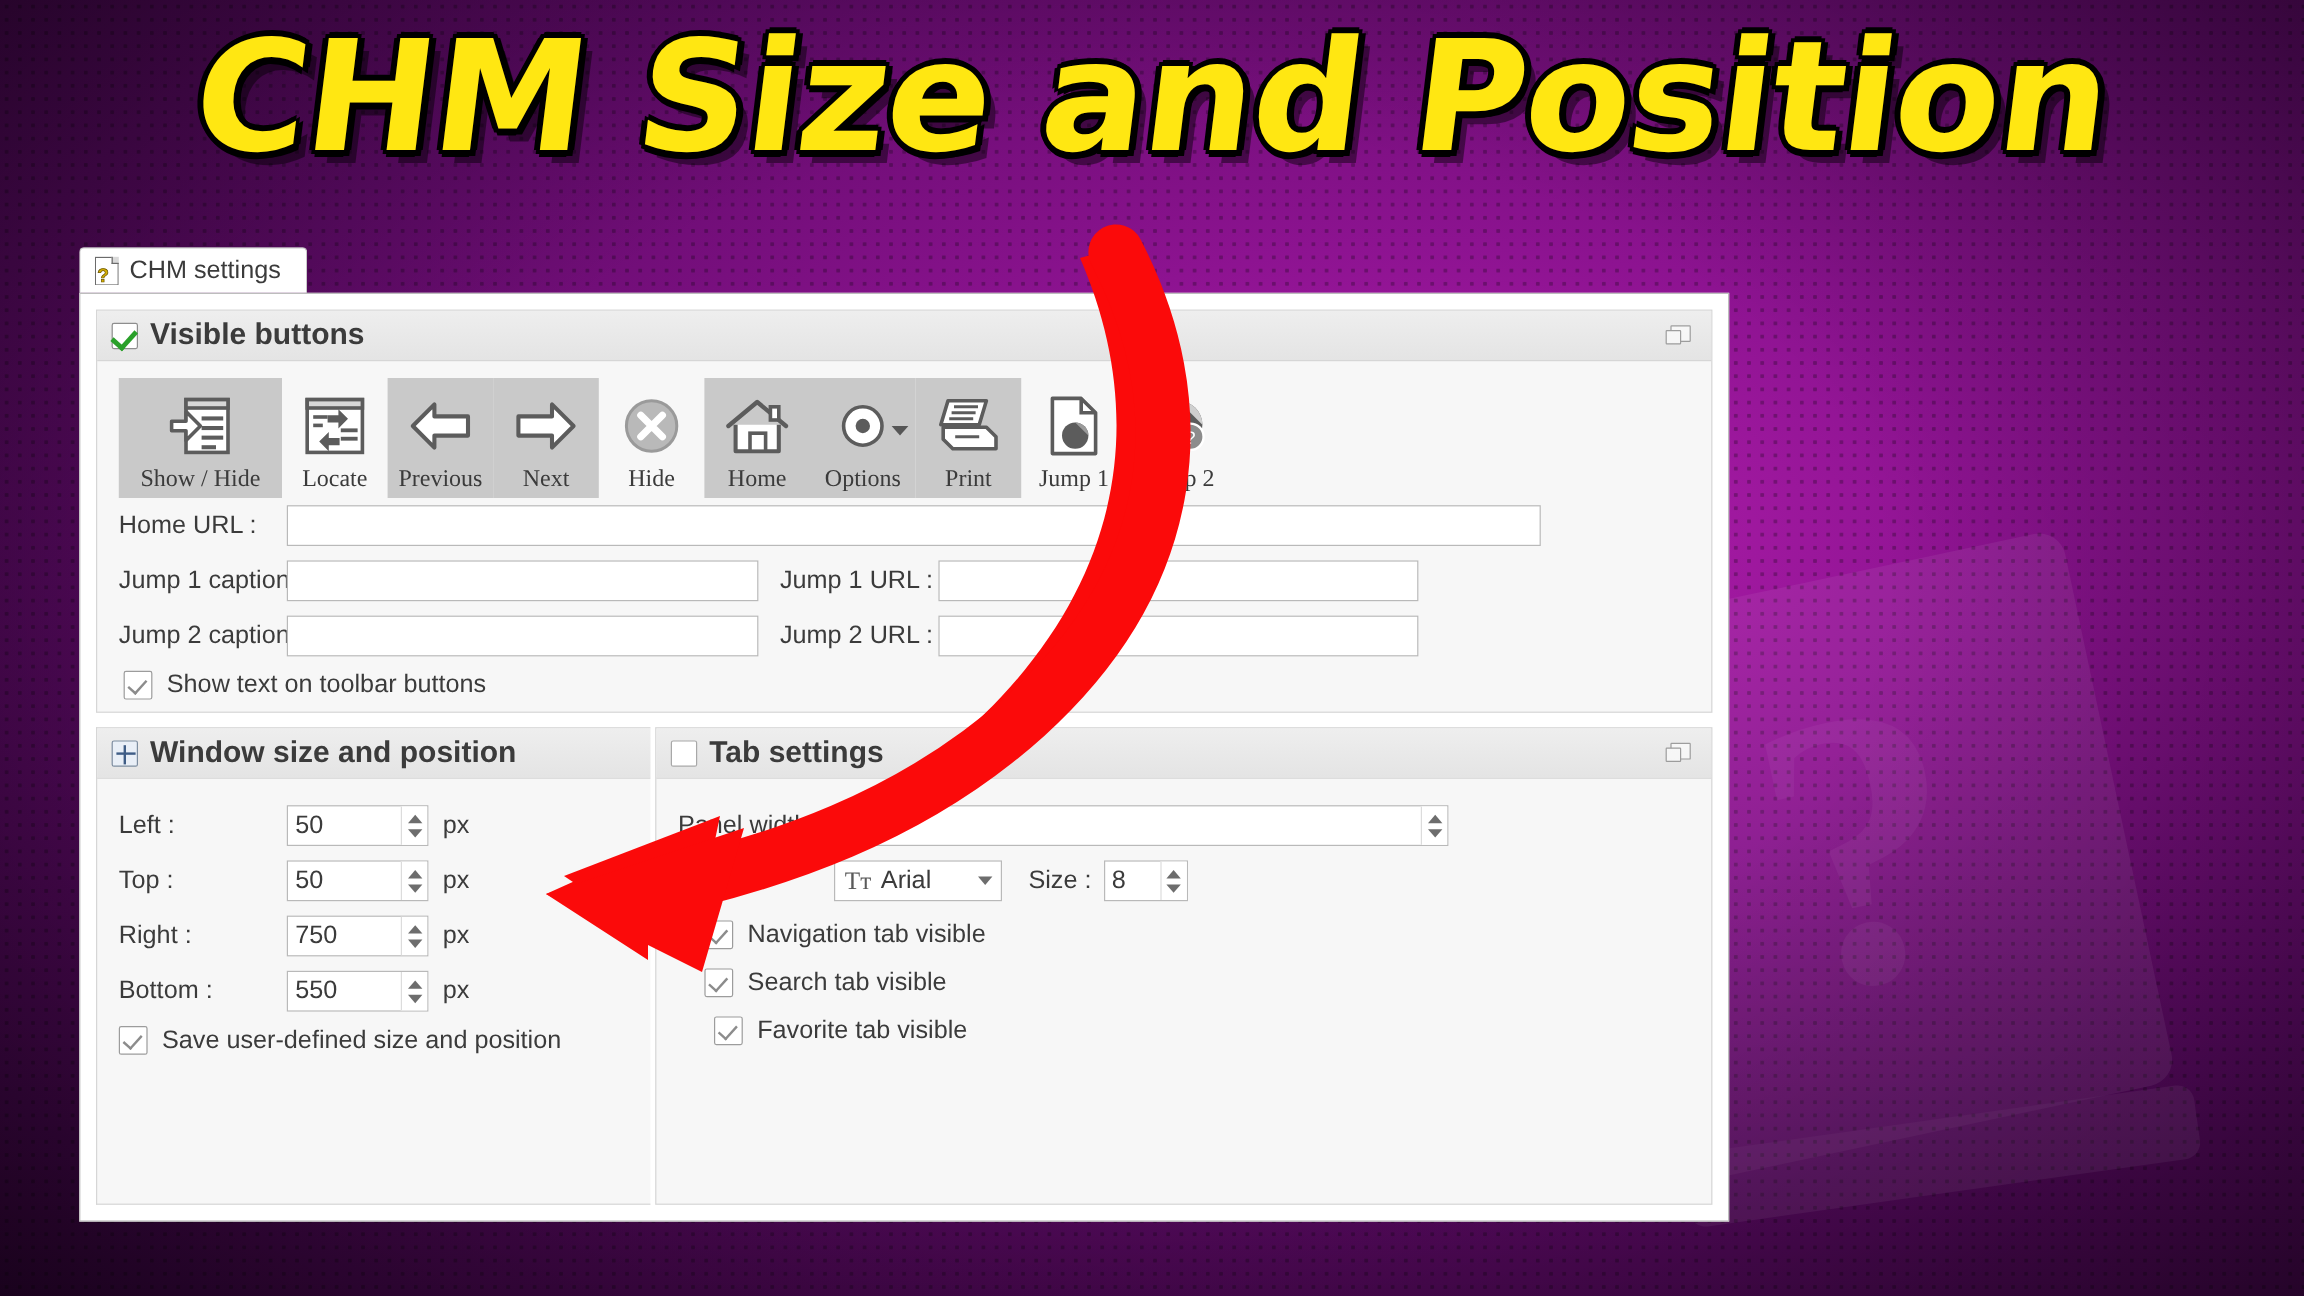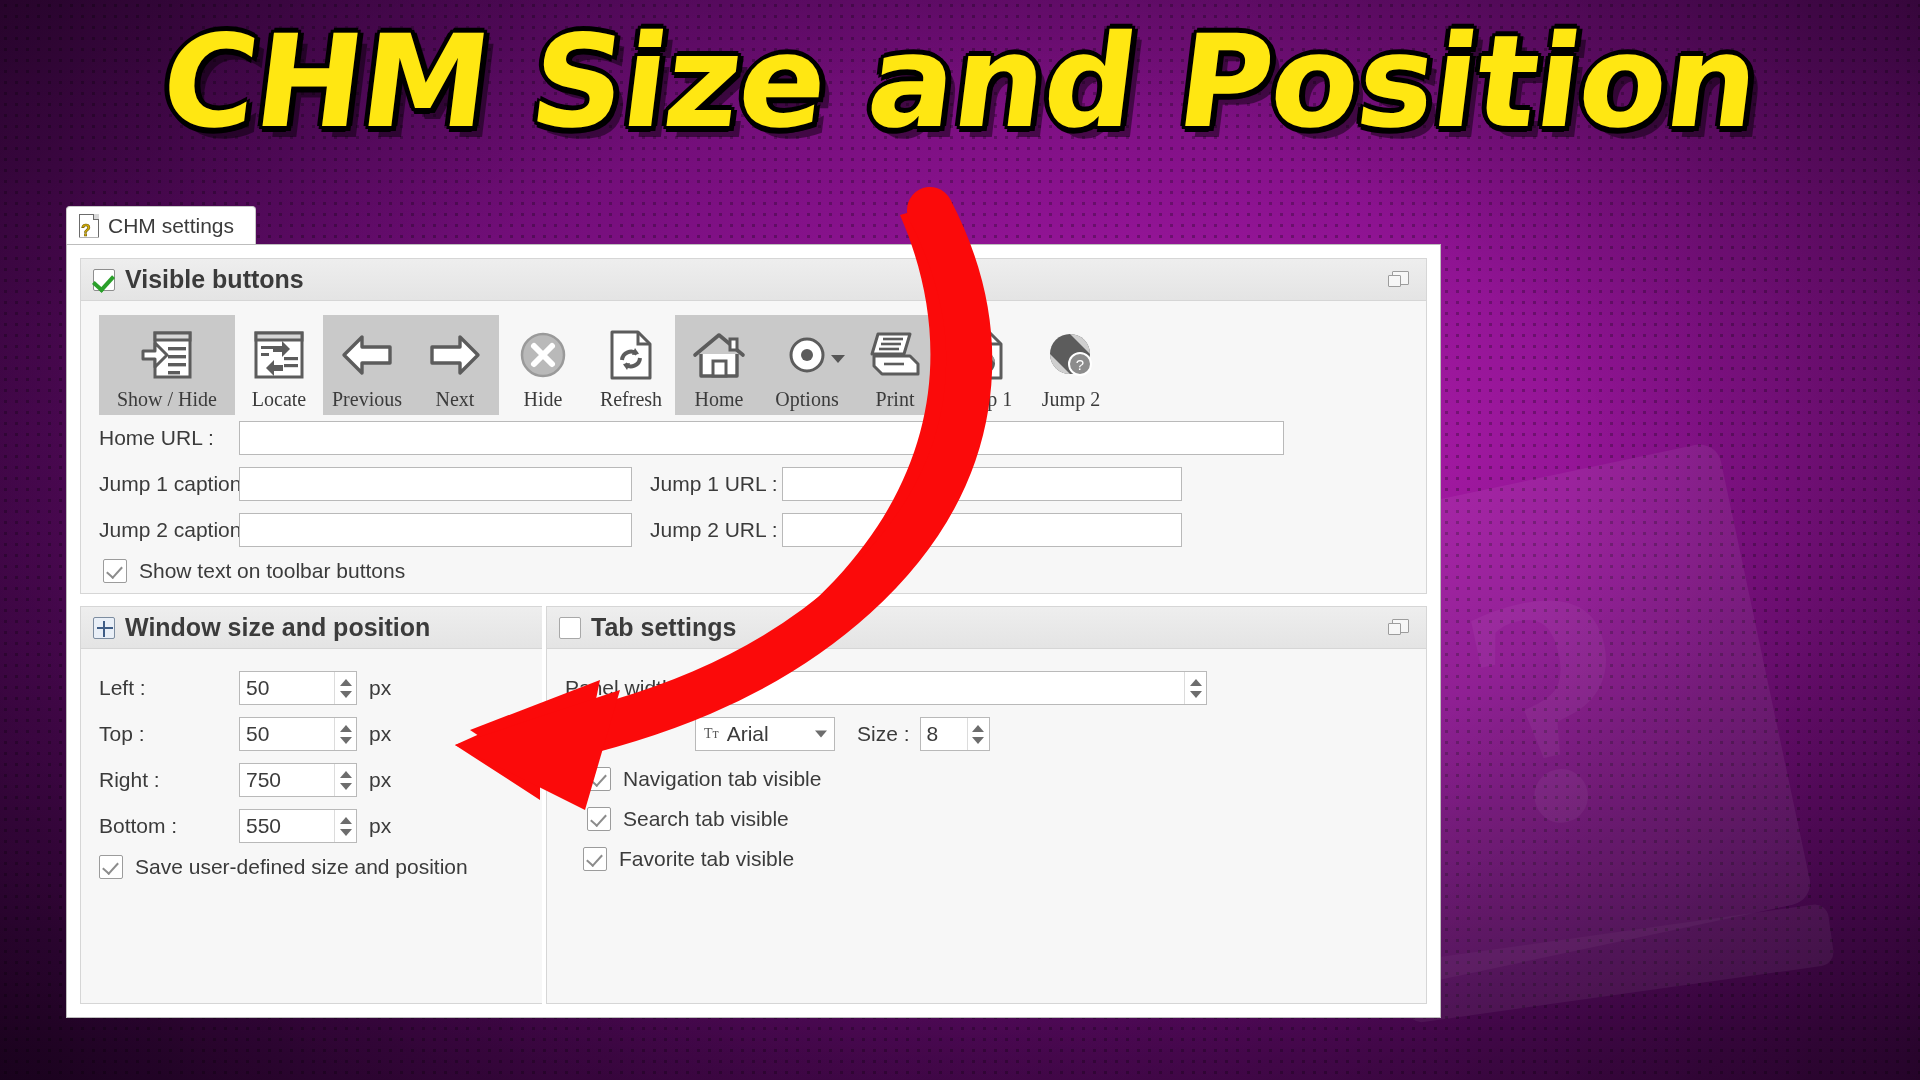--- a/index.html
+++ b/index.html
@@ -226,21 +226,21 @@
   .combo{
     position:relative; display:inline-flex; align-items:center;
     border:1px solid #b9b9b9; background:#fff; height:34px; padding:0 26px 0 8px;
     font-size:21px; gap:8px;
   }
   .combo .caret{
     position:absolute; right:7px; top:50%; transform:translateY(-50%);
     width:0;height:0;border-left:6px solid transparent;border-right:6px solid transparent;
     border-top:7px solid #6d6d6d;
   }
-  .tt-icon{ font-family:"Liberation Serif", serif; font-size:14px; color:#5a5a5a; }
+  .tt-icon{ font-family:"Liberation Serif", serif; font-size:21px; color:#5a5a5a; }
 
   
   .bottom { display:flex; flex:1; gap:4px; }
   .bottom .group { flex:1; }
   .bottom .group.left { flex:0 0 462px; border-right:none; }
 
   
   #arrow { position:absolute; left:0; top:0; width:1920px; height:1080px; z-index:9; pointer-events:none; }
 </style>
 </head>
@@ -345,33 +345,20 @@
             <div class="tbtn">
               <span class="glyph">
                 <svg width="50" height="50" viewBox="0 0 50 50">
                   <circle cx="25" cy="25" r="21" fill="#b9b9b9" stroke="#9a9a9a" stroke-width="2.5"></circle>
                   <path d="M16 16 L34 34 M34 16 L16 34" stroke="#fff" stroke-width="6" stroke-linecap="round"></path>
                 </svg>
               </span>
               <span class="cap">Hide</span>
             </div>
 
-            <div class="tbtn">
-              <span class="glyph">
-                <svg width="46" height="52" viewBox="0 0 46 52">
-                  <path d="M4 3 h26 l12 12 v34 H4 z" fill="#fff" stroke="#5c5c5c" stroke-width="3" stroke-linejoin="round"></path>
-                  <path d="M30 3 v12 h12" fill="none" stroke="#5c5c5c" stroke-width="3"></path>
-                  <path d="M14 31 a9 9 0 0 1 15-6" fill="none" stroke="#5c5c5c" stroke-width="4"></path>
-                  <path d="M32 29 a9 9 0 0 1-15 6" fill="none" stroke="#5c5c5c" stroke-width="4"></path>
-                  <path d="M27 19 l4 6 l-7 1 z" fill="#5c5c5c"></path>
-                  <path d="M19 41 l-4 -6 l7 -1 z" fill="#5c5c5c"></path>
-                </svg>
-              </span>
-              <span class="cap">Refresh</span>
-            </div>
 
             <div class="tbtn on">
               <span class="glyph">
                 <svg width="54" height="48" viewBox="0 0 54 48">
                   <path d="M3 24 L27 4 L51 24" fill="none" stroke="#5c5c5c" stroke-width="3.6" stroke-linejoin="round" stroke-linecap="round"></path>
                   <path d="M9 23 v22 h36 V23" fill="#fff" stroke="#5c5c5c" stroke-width="3.4" stroke-linejoin="round"></path>
                   <rect x="21" y="30" width="13" height="15" fill="#fff" stroke="#5c5c5c" stroke-width="3"></rect>
                   <rect x="38" y="8" width="7" height="11" fill="#fff" stroke="#5c5c5c" stroke-width="3"></rect>
                 </svg>
               </span>
@@ -564,21 +551,21 @@
             </div>
 
             <div class="chkrow" style="margin:16px 0 0 22px">
               <span class="cb checked"></span>
               <span class="lbl">Navigation tab visible</span>
             </div>
             <div class="chkrow" style="margin:16px 0 0 22px">
               <span class="cb checked"></span>
               <span class="lbl">Search tab visible</span>
             </div>
-            <div class="chkrow" style="margin:16px 0 0 18px">
+            <div class="chkrow" style="margin:16px 0 0 30px">
               <span class="cb checked"></span>
               <span class="lbl">Favorite tab visible</span>
             </div>
 
           </div>
         </div>
 
       </div>
 
     </div>

